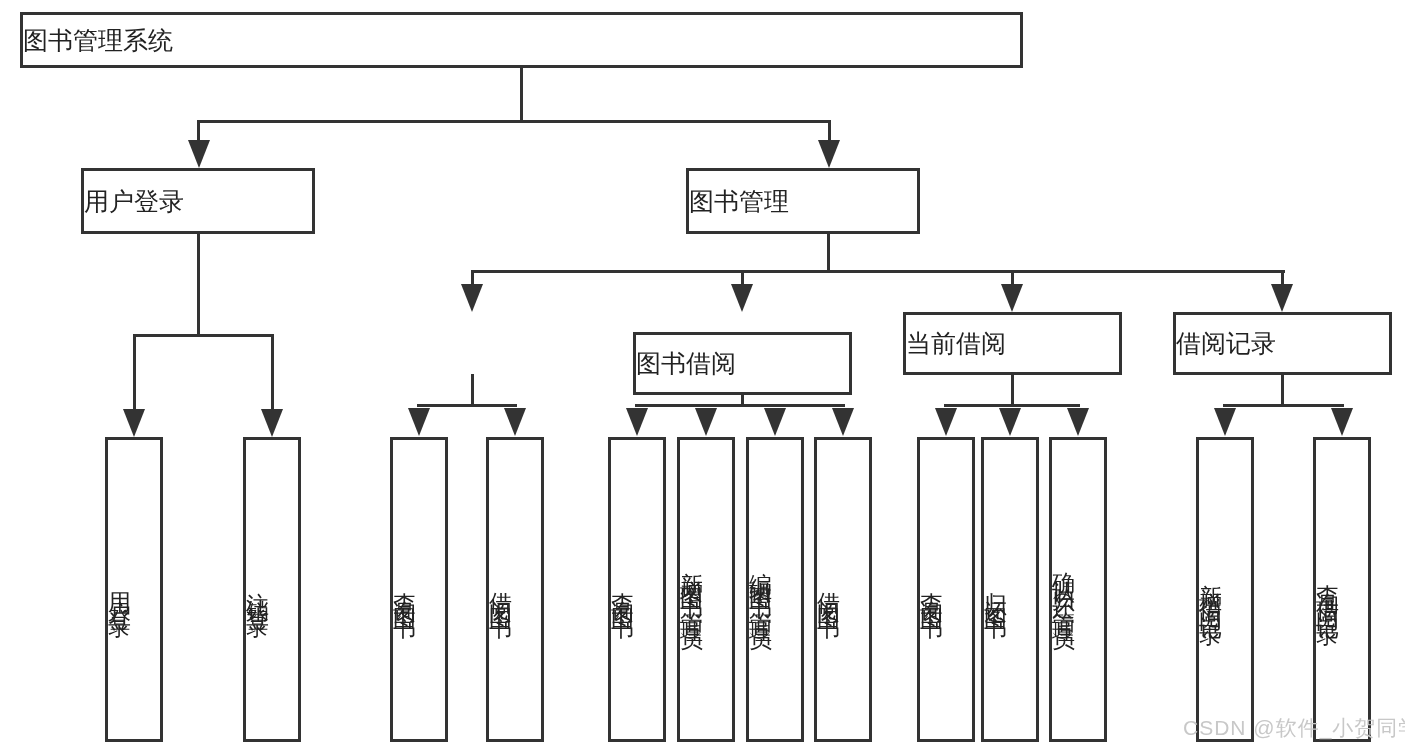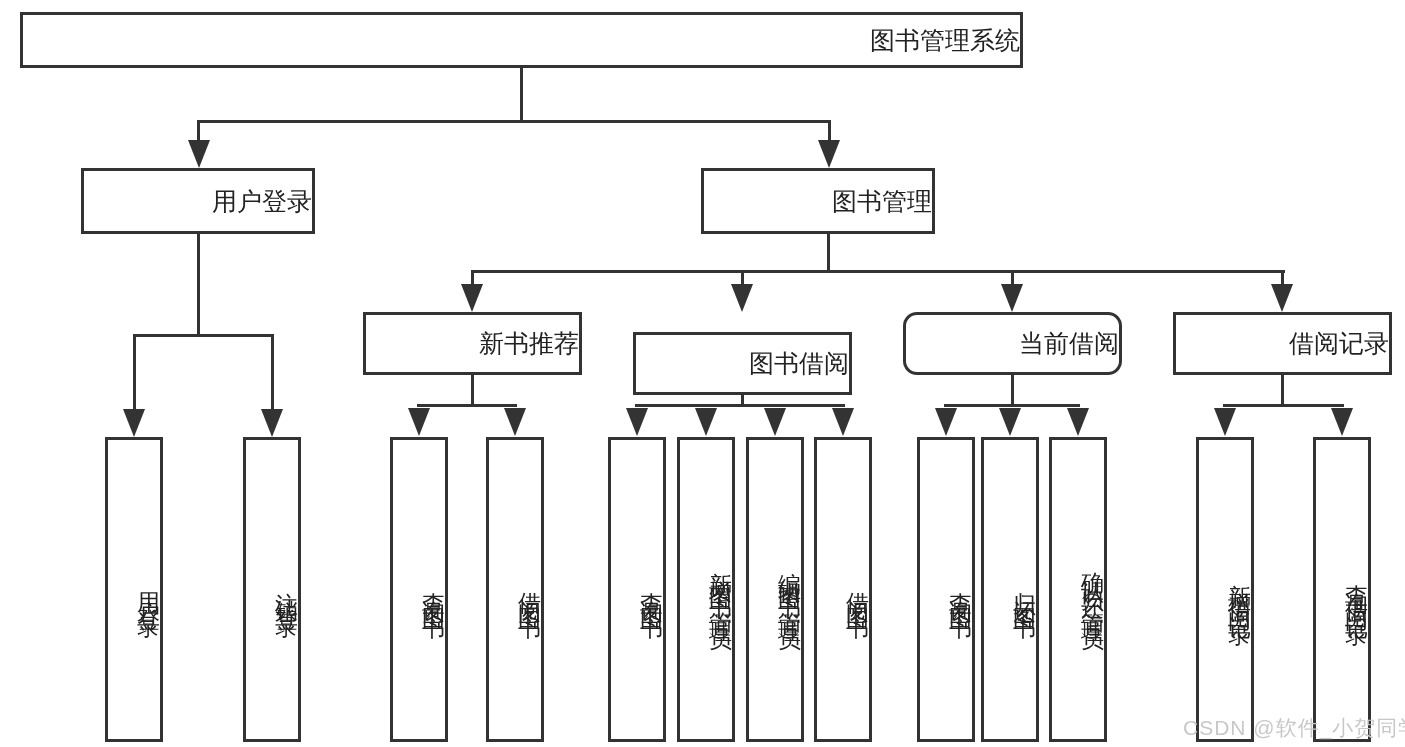--- a/index.html
+++ b/index.html
@@ -15,21 +15,21 @@
     font-family: "Liberation Sans", sans-serif;
     overflow: hidden;
   }
   .box {
     position: absolute;
     box-sizing: border-box;
     border: 3px solid #333333;
     background: #ffffff;
     display: flex;
     align-items: center;
-    justify-content: flex-end;
+    justify-content: flex-start;
     color: #222222;
   }
   .box .lbl {
     font-size: 25px;
     line-height: 1;
     white-space: nowrap;
   }
   .leaf .lbl {
     writing-mode: vertical-rl;
     text-orientation: mixed;
@@ -120,31 +120,28 @@
   <div class="arrow" style="left:1214px; top:408px;"></div>
   <div class="arrow" style="left:1331px; top:408px;"></div>
 
   <div class="box" style="left:20px; top:12px; width:1003px; height:56px;">
     <span class="lbl">图书管理系统</span>
   </div>
 
   <div class="box" style="left:81px; top:168px; width:234px; height:66px;">
     <span class="lbl">用户登录</span>
   </div>
-  <div class="box" style="left:701px; top:168px; width:234px; height:66px;">
+  <div class="box" style="left:686px; top:168px; width:234px; height:66px;">
     <span class="lbl">图书管理</span>
   </div>
 
-  <div class="box" style="left:363px; top:312px; width:219px; height:63px;">
-    <span class="lbl">新书推荐</span>
-  </div>
   <div class="box" style="left:633px; top:312px; width:219px; height:63px;margin-top:20px;">
     <span class="lbl">图书借阅</span>
   </div>
-  <div class="box" style="left:903px; top:312px; width:219px; height:63px;border-radius:14px;">
+  <div class="box" style="left:903px; top:312px; width:219px; height:63px;">
     <span class="lbl">当前借阅</span>
   </div>
   <div class="box" style="left:1173px; top:312px; width:219px; height:63px;">
     <span class="lbl">借阅记录</span>
   </div>
 
   <div class="box leaf" style="left:105px; top:437px; width:58px; height:305px;">
     <span class="lbl">用户登录</span>
   </div>
   <div class="box leaf" style="left:243px; top:437px; width:58px; height:305px;">

